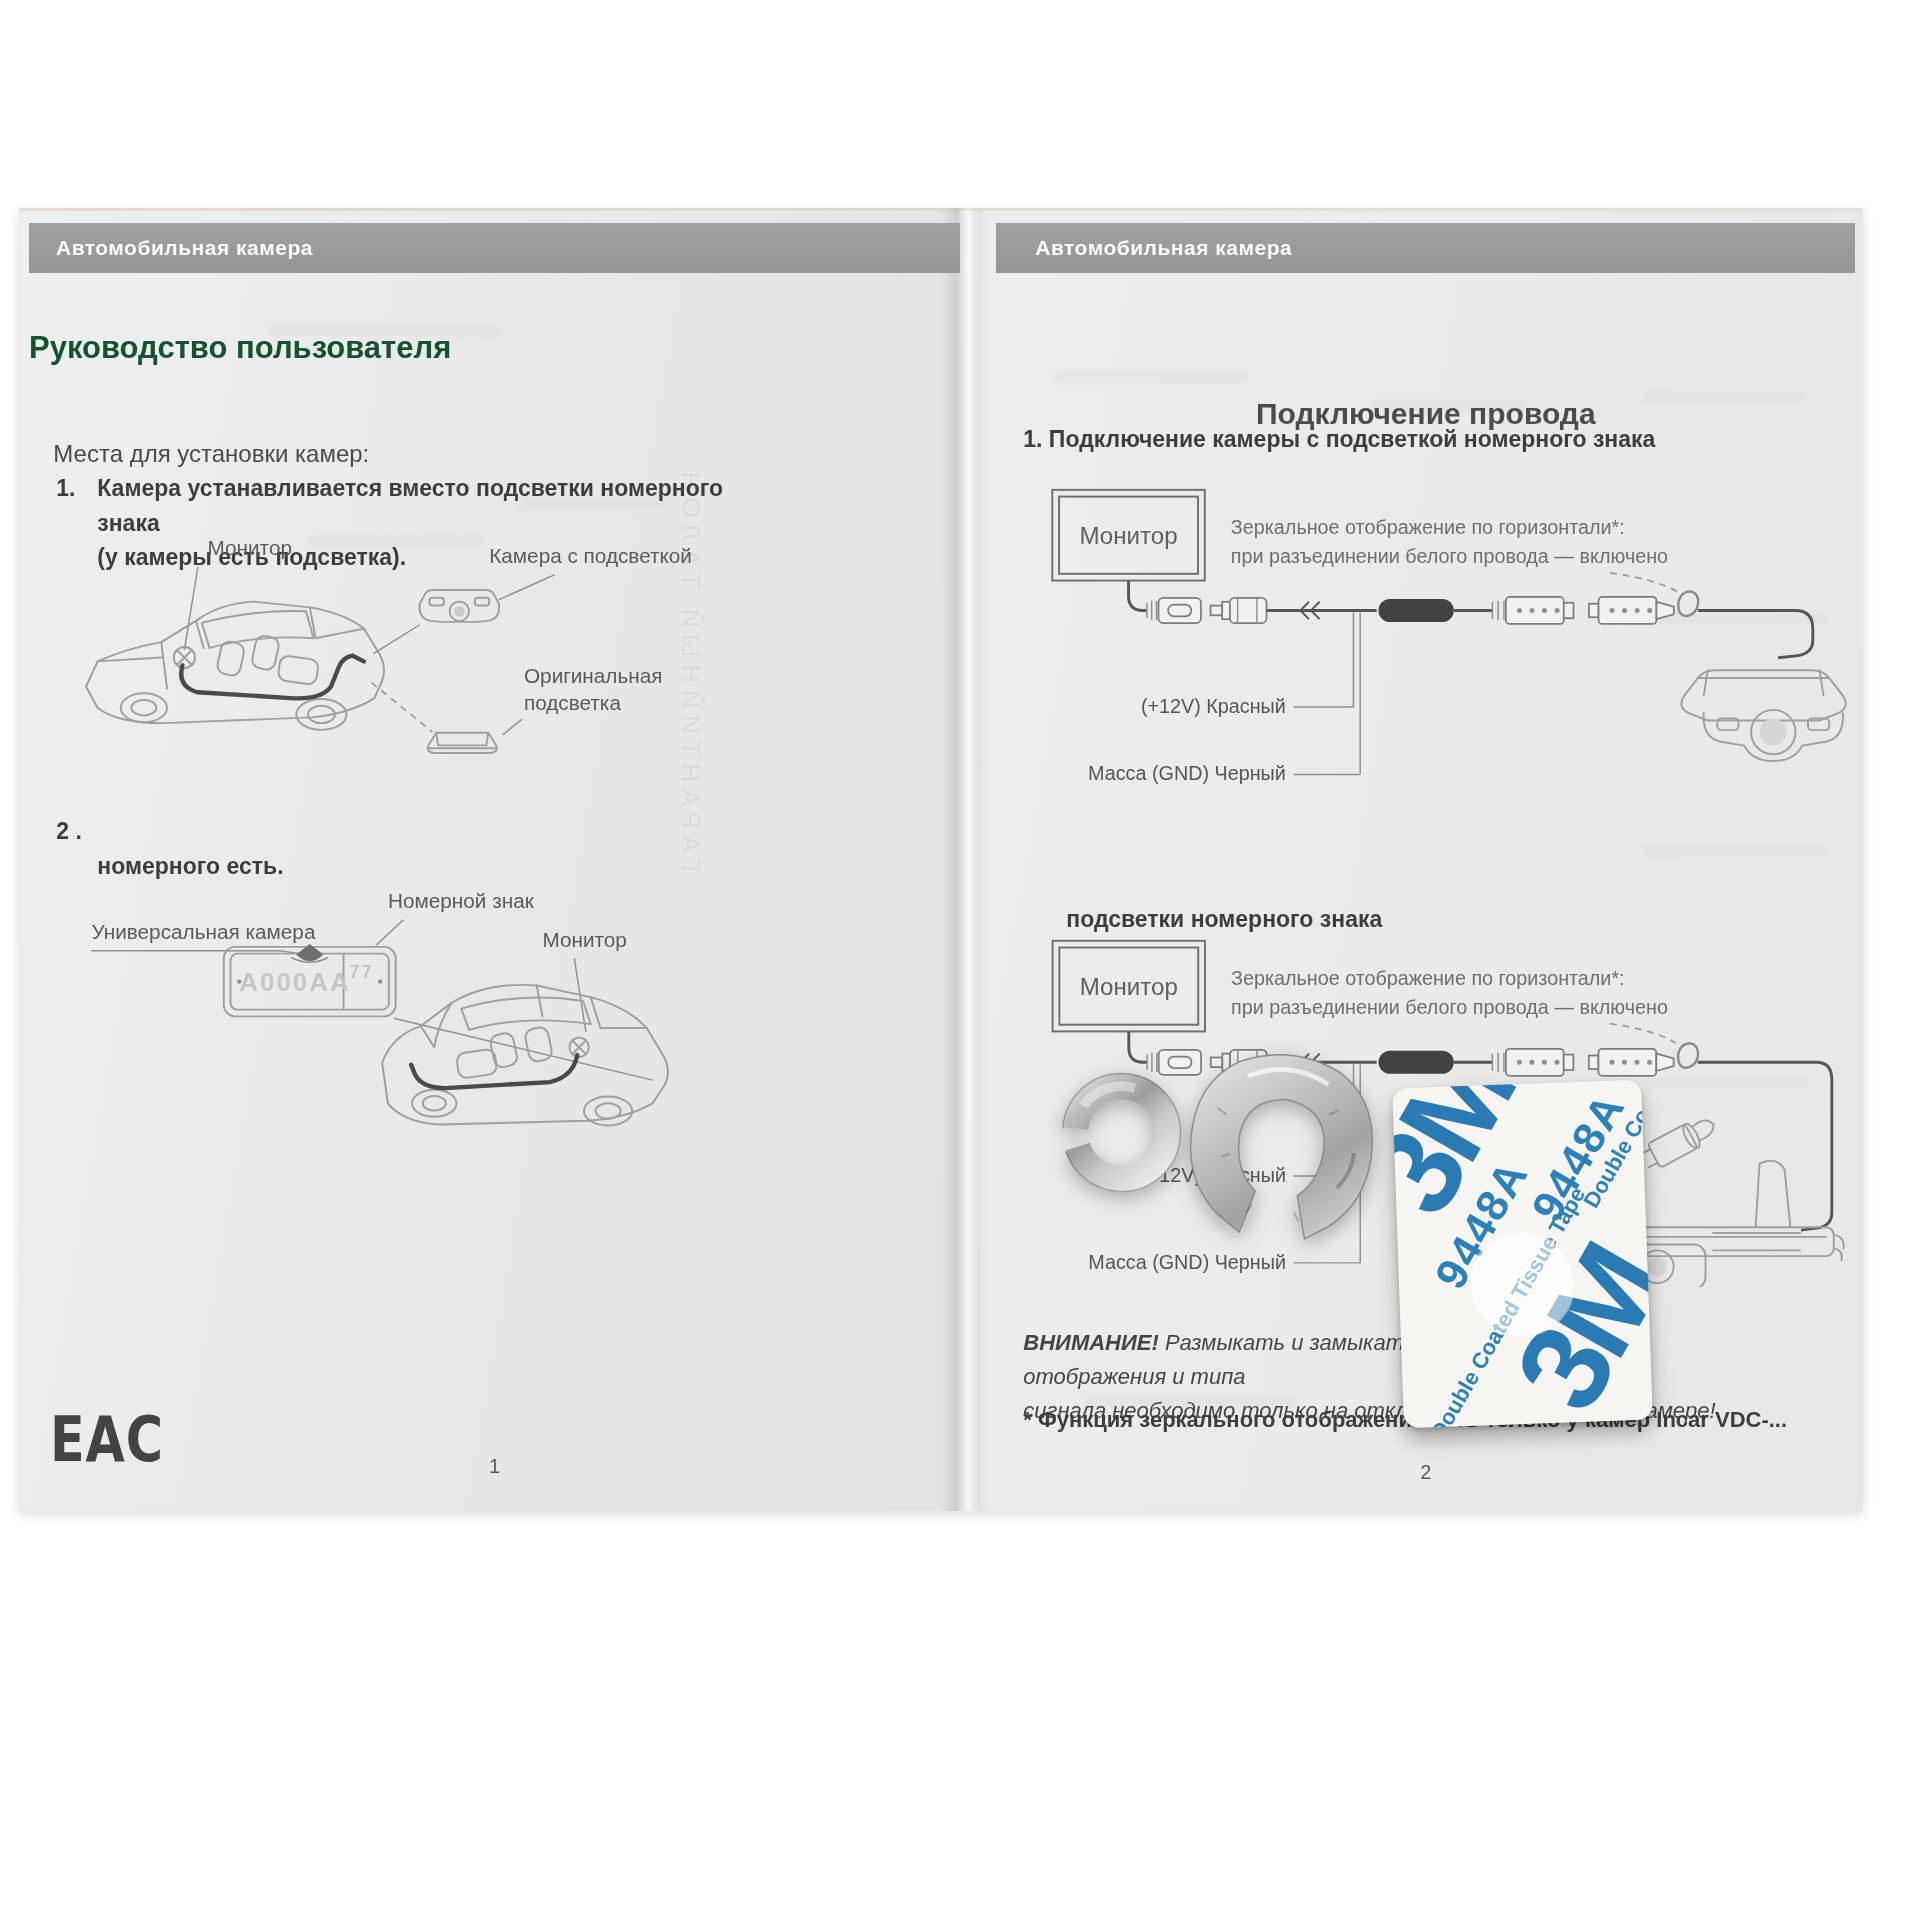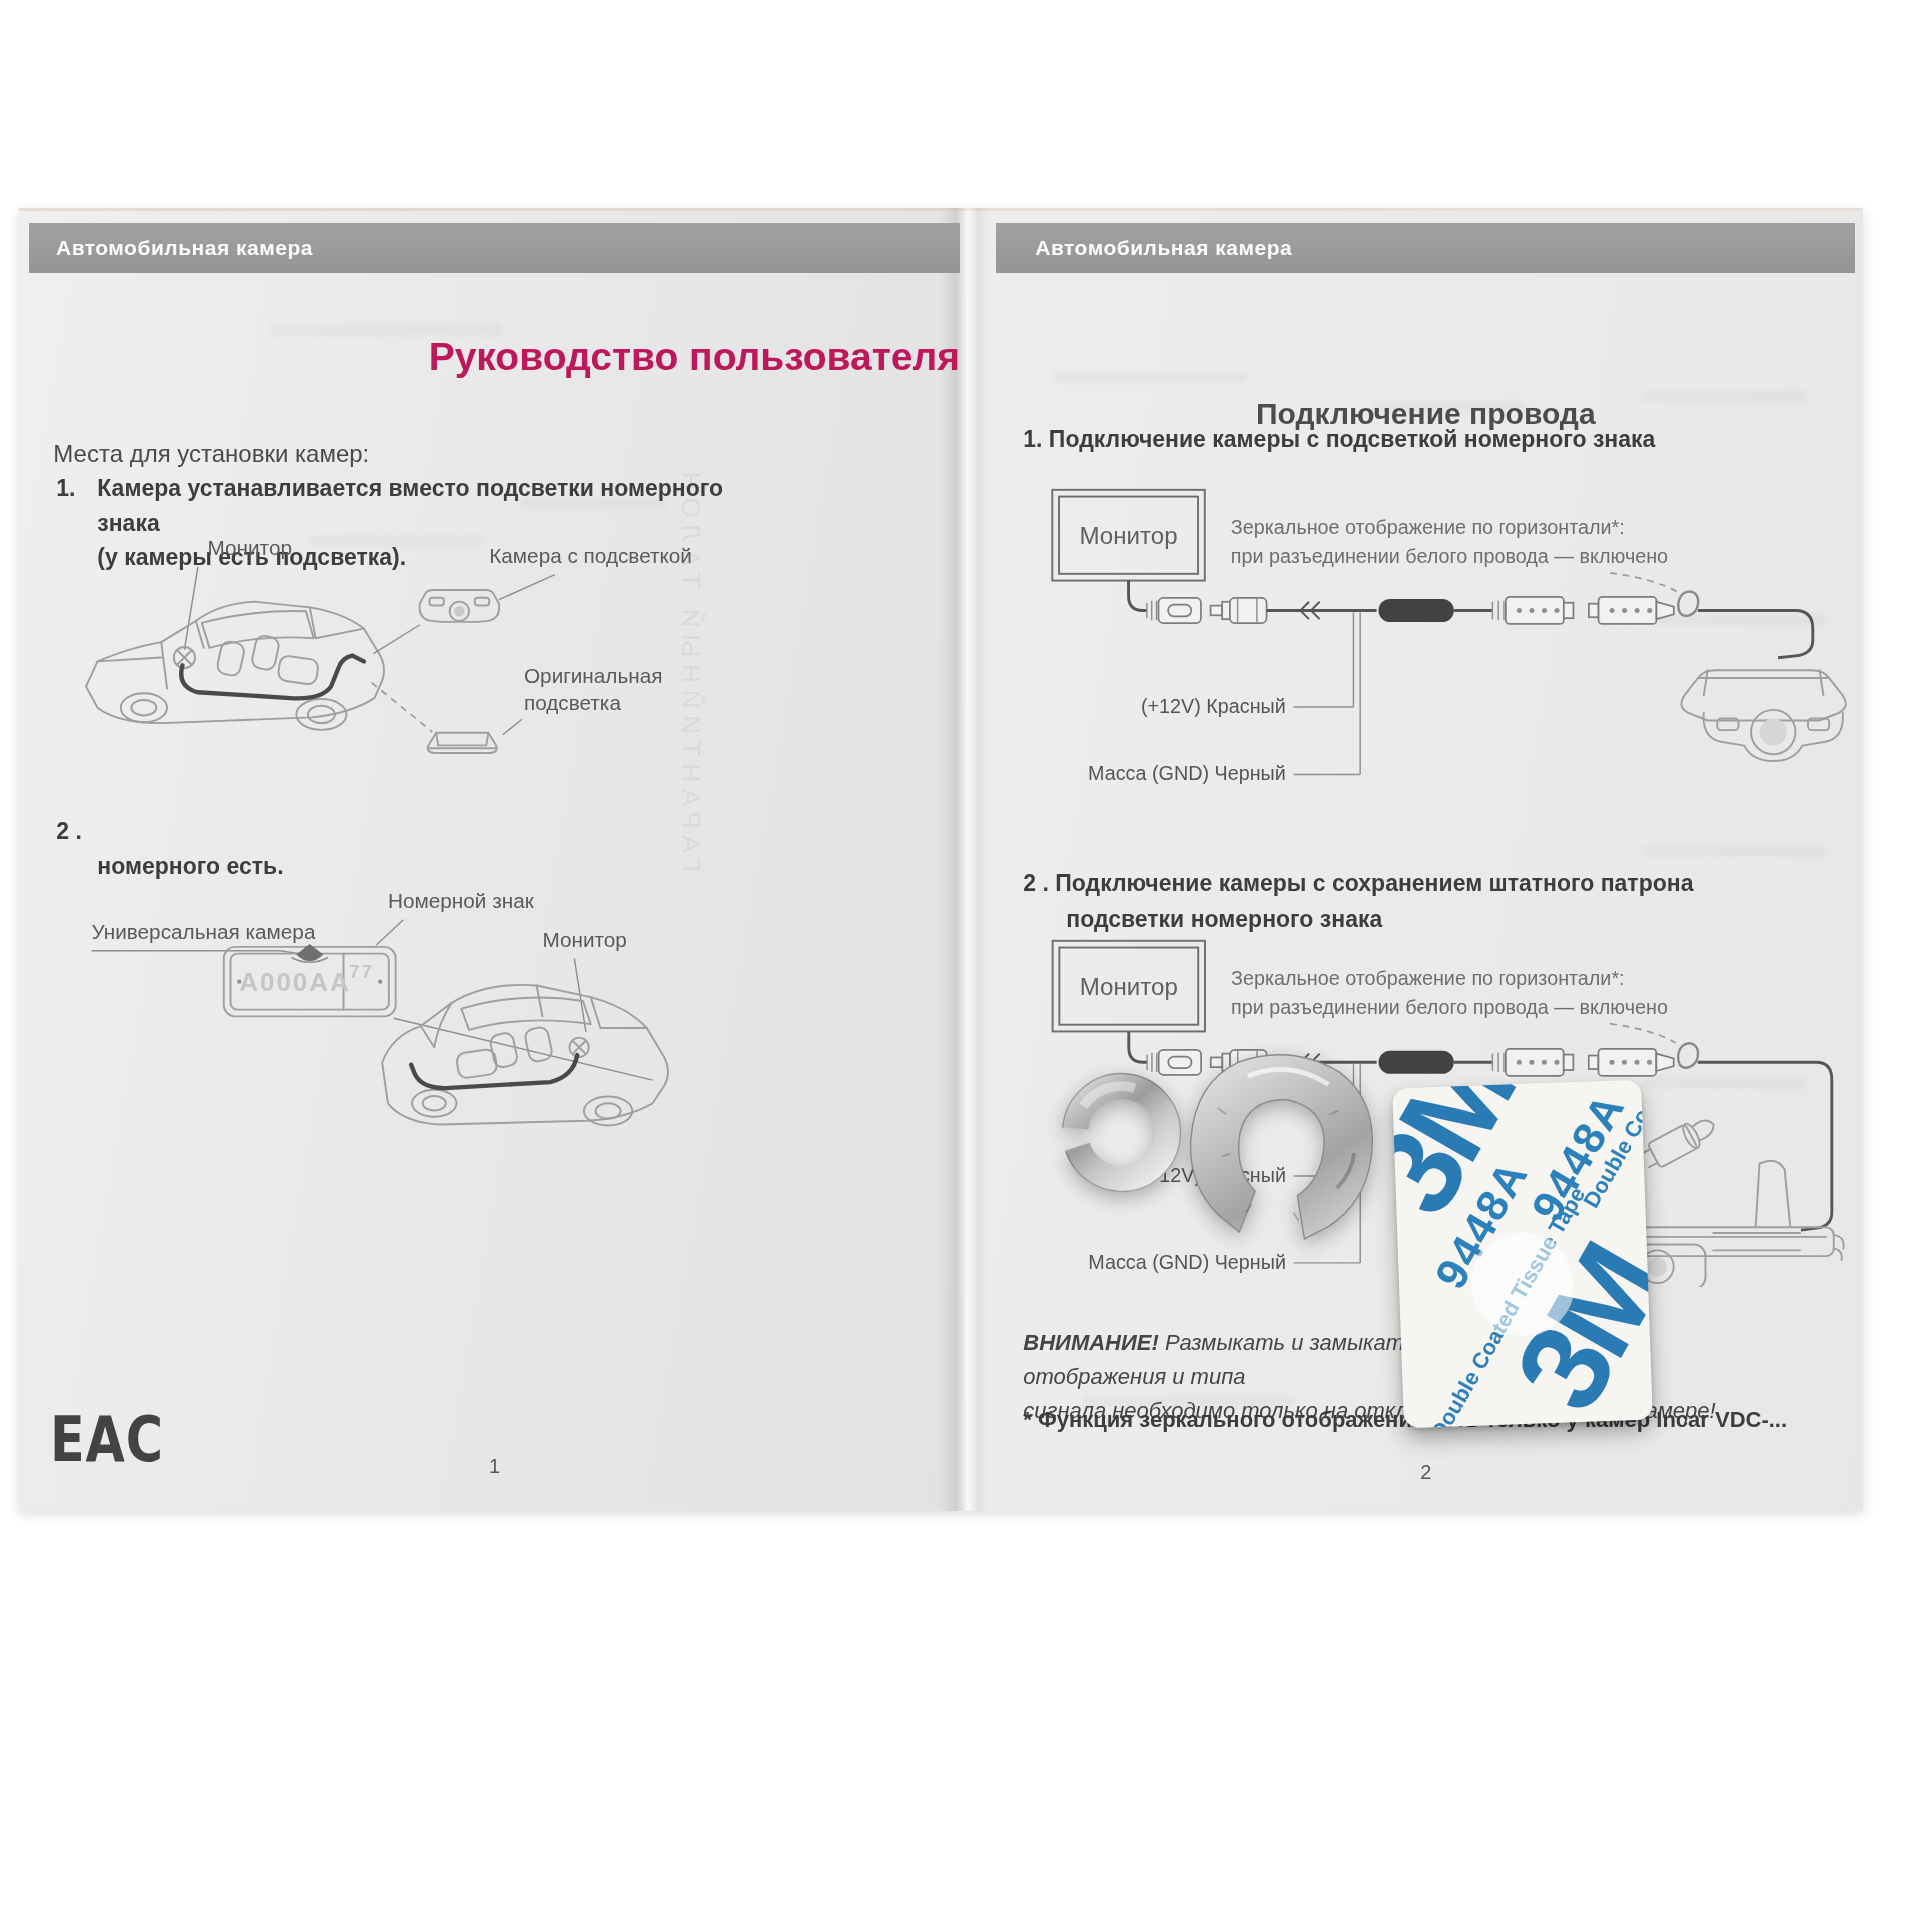--- a/index.html
+++ b/index.html
@@ -12,21 +12,21 @@
     background:linear-gradient(90deg,rgba(216,150,110,.25),rgba(216,150,110,.12));pointer-events:none;}
   .page{position:absolute;top:0;height:100%;}
   .page-left{left:0;width:948px;background:linear-gradient(100deg,#efefef,#e5e5e5 70%,#e2e2e2);}
   .page-right{left:948px;width:896px;background:linear-gradient(100deg,#ededec,#e7e7e6);}
   .crease{position:absolute;left:921px;top:0;width:48px;height:100%;pointer-events:none;
     background:linear-gradient(90deg,rgba(0,0,0,0) 0%,rgba(0,0,0,.09) 35%,rgba(252,252,252,.85) 58%,rgba(0,0,0,.05) 80%,rgba(0,0,0,0) 100%);}
   .bar{position:absolute;height:50px;background:linear-gradient(#a1a1a1,#959595);display:flex;align-items:center;
     color:#fcfcfc;font-weight:bold;font-size:21px;letter-spacing:0.5px;}
   .bar.left{left:9.7px;top:14.5px;width:931px;padding-left:27px;box-sizing:border-box;}
   .bar.right{left:977px;top:14.5px;width:859px;padding-left:39px;box-sizing:border-box;}
-  .ttl{position:absolute;left:9.7px;width:931px;text-align:right;font-weight:bold;font-size:39px;color:#be185d;top:101px;}
+  .ttl{position:absolute;left:9.7px;width:931px;text-align:left;font-weight:bold;font-size:31px;color:#14532d;top:101px;}
   .sub{position:absolute;left:9.7px;width:931px;text-align:center;font-size:30px;color:#4c4c4c;top:186px;}
   .intro{position:absolute;left:34px;top:232px;font-size:24px;color:#4a4a4a;}
   .item{position:absolute;display:flex;font-weight:bold;font-size:23px;color:#3d3d3d;line-height:1.5;}
   .item .num{width:41px;flex:0 0 41px;}
   .rttl{position:absolute;left:977px;width:859px;text-align:center;font-size:30px;color:#4c4c4c;top:164px;}
   .rsec{position:absolute;font-weight:bold;font-size:23px;color:#3d3d3d;line-height:1.55;}
   .warning{position:absolute;left:1004px;top:1118px;width:734px;font-size:22px;font-style:italic;color:#454545;line-height:1.55;}
   .warning b{font-style:italic;}
   .footnote{position:absolute;left:1004px;top:1199px;font-weight:bold;font-size:22px;color:#3d3d3d;}
   .pnum{position:absolute;font-size:20px;color:#5a5a5a;text-align:center;}
@@ -245,21 +245,21 @@
       <path d="M34,14 L30,40 M150,14 L154,40 M24,22 H160"></path>
       <path d="M30,58 Q28,84 48,88 L72,92 Q80,108 102,108 Q124,108 132,92 L156,88 Q176,84 174,58"></path>
       <rect x="44" y="64" width="22" height="12" rx="4"></rect>
         <rect x="138" y="64" width="22" height="12" rx="4"></rect>
       <circle cx="102" cy="78" r="23"></circle>
         <circle cx="102" cy="78" r="14" fill="#d6d6d6" stroke="none"></circle>
     </g>
   </svg>
 
   <div class="rsec" style="left:1004px;top:658px;width:734px">
-    <span>2 . Подключение камеры с сохранением штатного патрона</span><br>
+    <br>
     <span style="padding-left:43px">подсветки номерного знака</span>
   </div>
 
   <svg style="position:absolute;left:1014px;top:727px" width="830" height="352" viewBox="0 0 860 365">
     <g>
       <rect class="box" x="20" y="6" width="158" height="94"></rect>
       <rect class="box" x="27" y="13" width="144" height="80"></rect>
       <text class="mon" x="99" y="62" text-anchor="middle">Монитор</text>
     </g>
     <path class="cable3" d="M99,100 V117 Q99,132 114,132 H118"></path>

